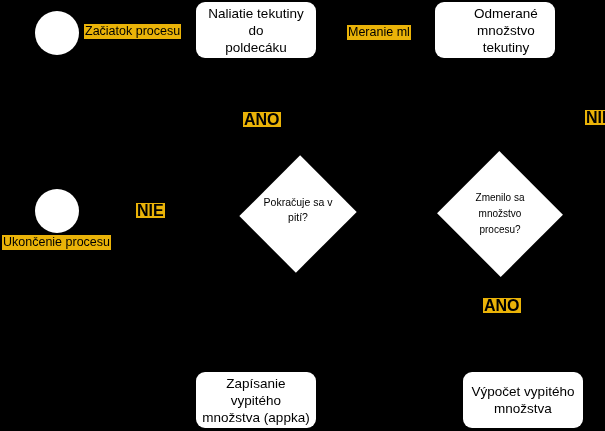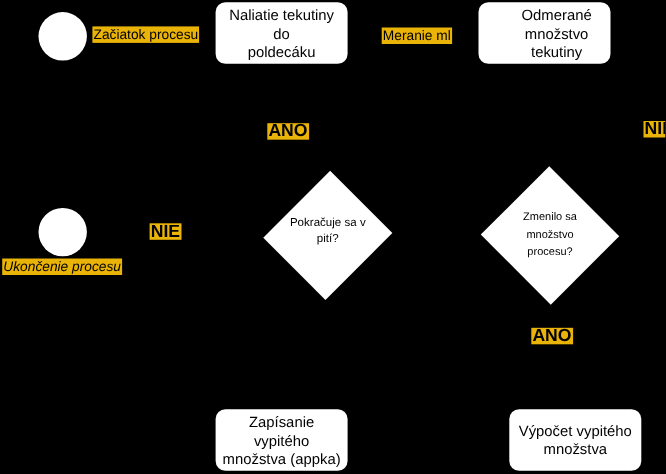--- a/index.html
+++ b/index.html
@@ -103,21 +103,21 @@
   <div class="proc" style="left:435px; top:2px; width:120px; height:56px;padding-left:28px;">
     <span class="txt">Odmerané množstvo
 tekutiny</span>
   </div>
 
   <div class="label small" style="left:243px; top:112px;">ANO</div>
 
   <div class="label small" style="left:585px; top:110px;">NIE</div>
 
   <div class="circle" style="left:35px; top:189px; width:44px; height:44px;"></div>
-  <div class="label" style="left:2px; top:235px;font-style:italic;">Ukončenie procesu</div>
+  <div class="label" style="left:2px; top:235px;">Ukončenie procesu</div>
 
   <div class="label small" style="left:136px; top:203px;">NIE</div>
 
   <div class="diamond" style="left:217px; top:171px; width:80px; height:86px;margin-left:41px;">
     <div class="shape"></div>
     <div class="dtxt" style="transform: translate(-50%, -62%);">Pokračuje sa v
 pití?</div>
   </div>
 
   <div class="diamond d-right" style="left:455px; top:170px; width:90px; height:88px;">

